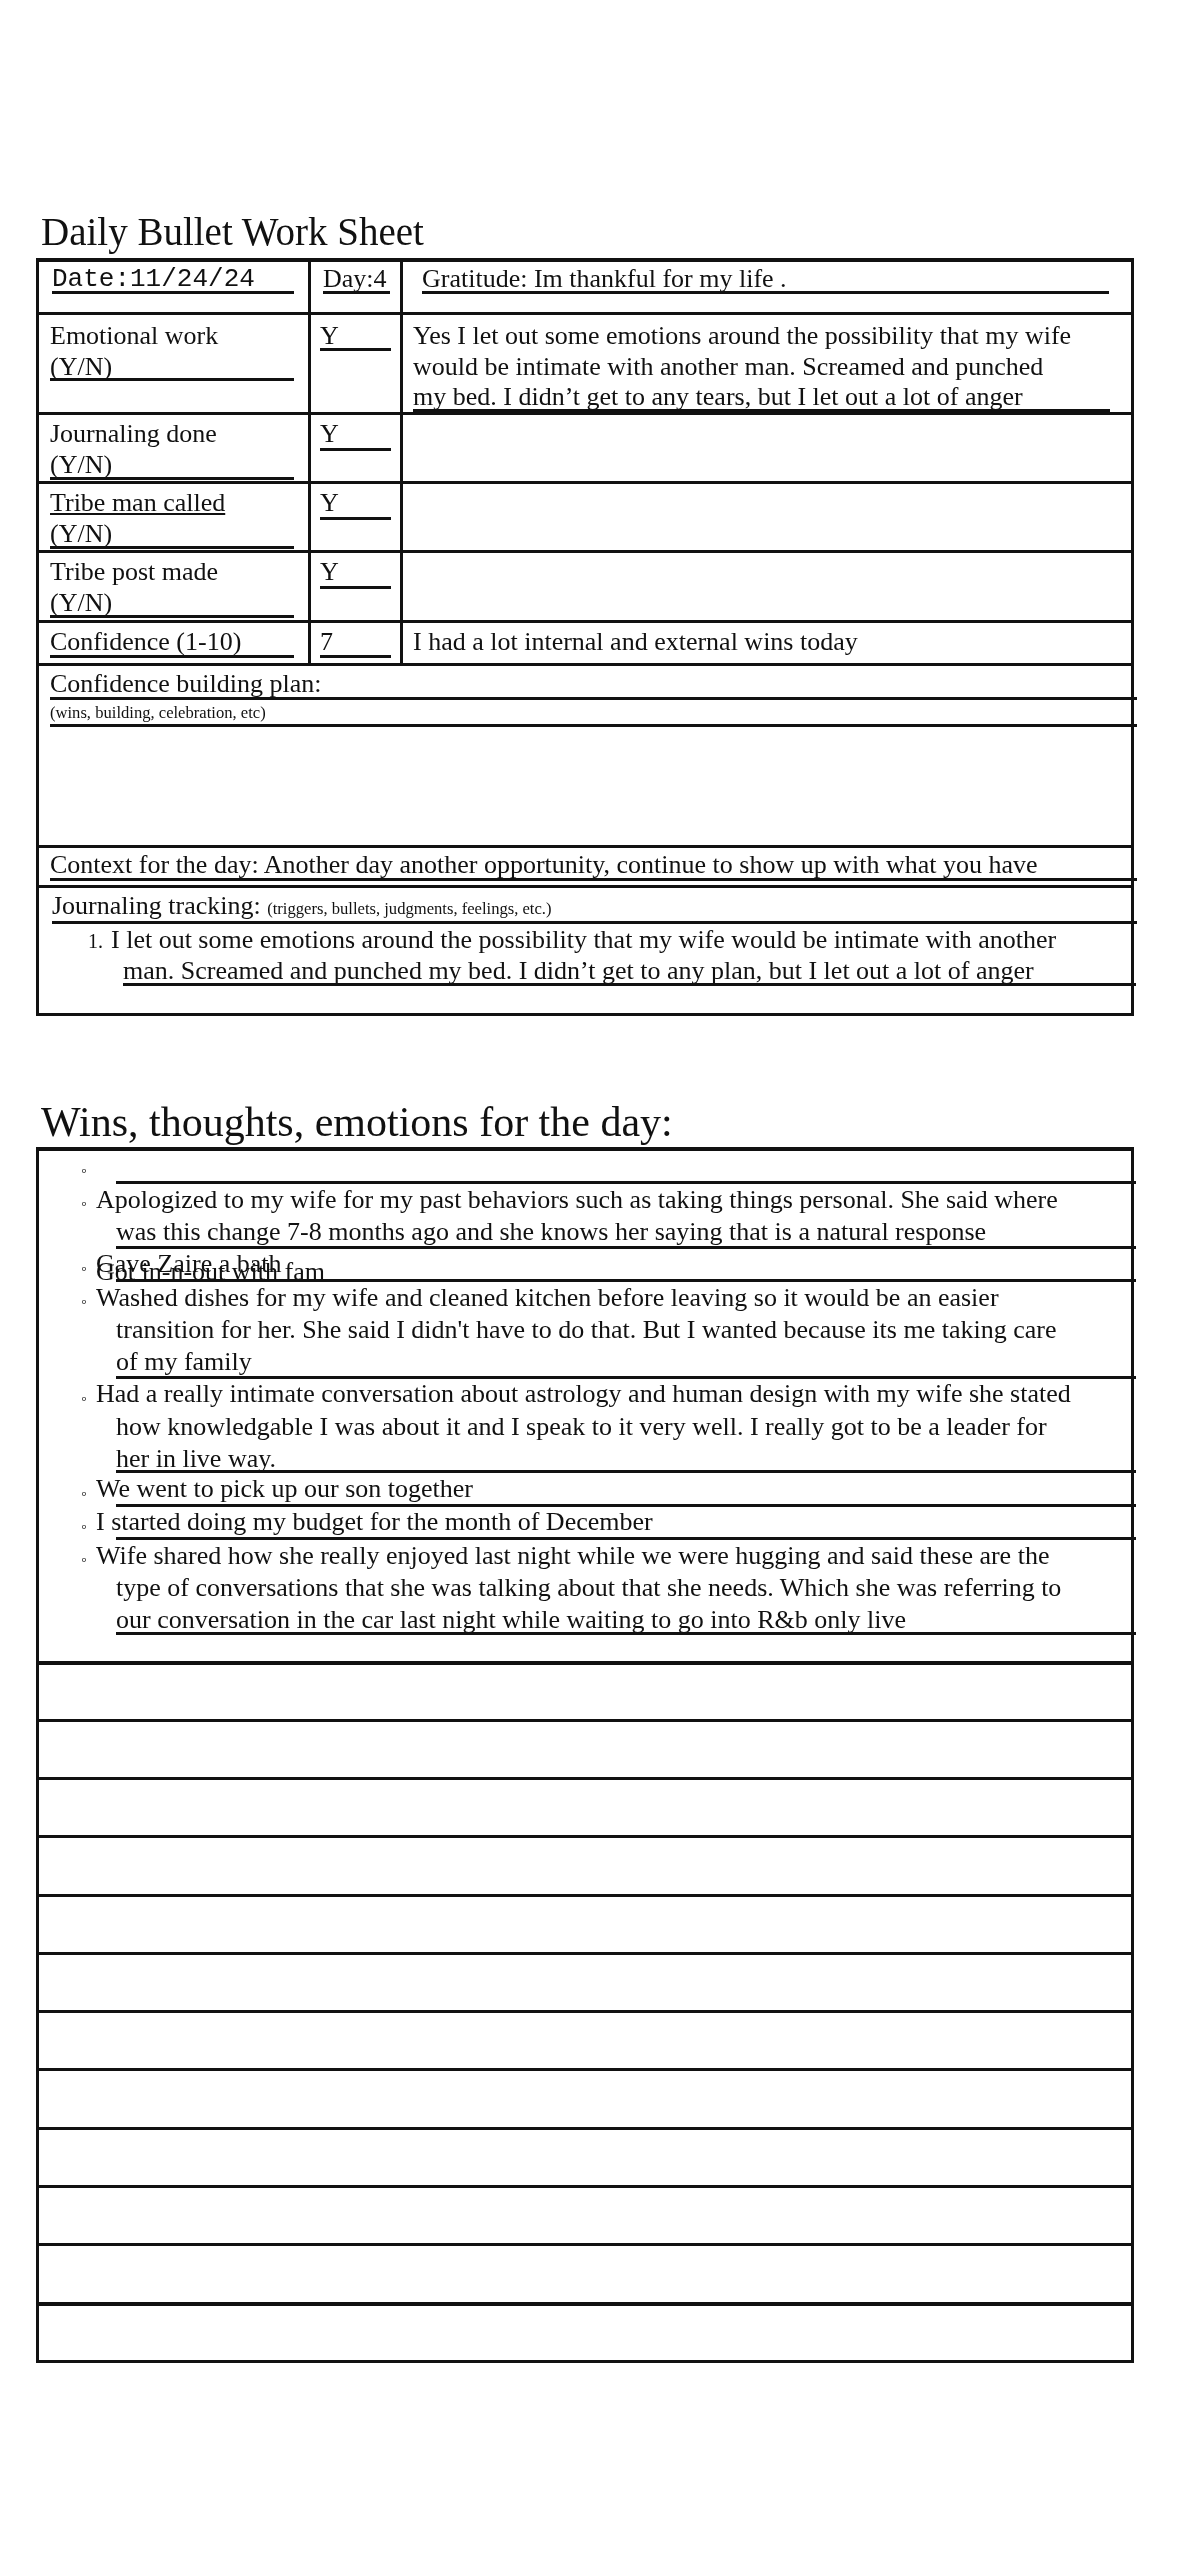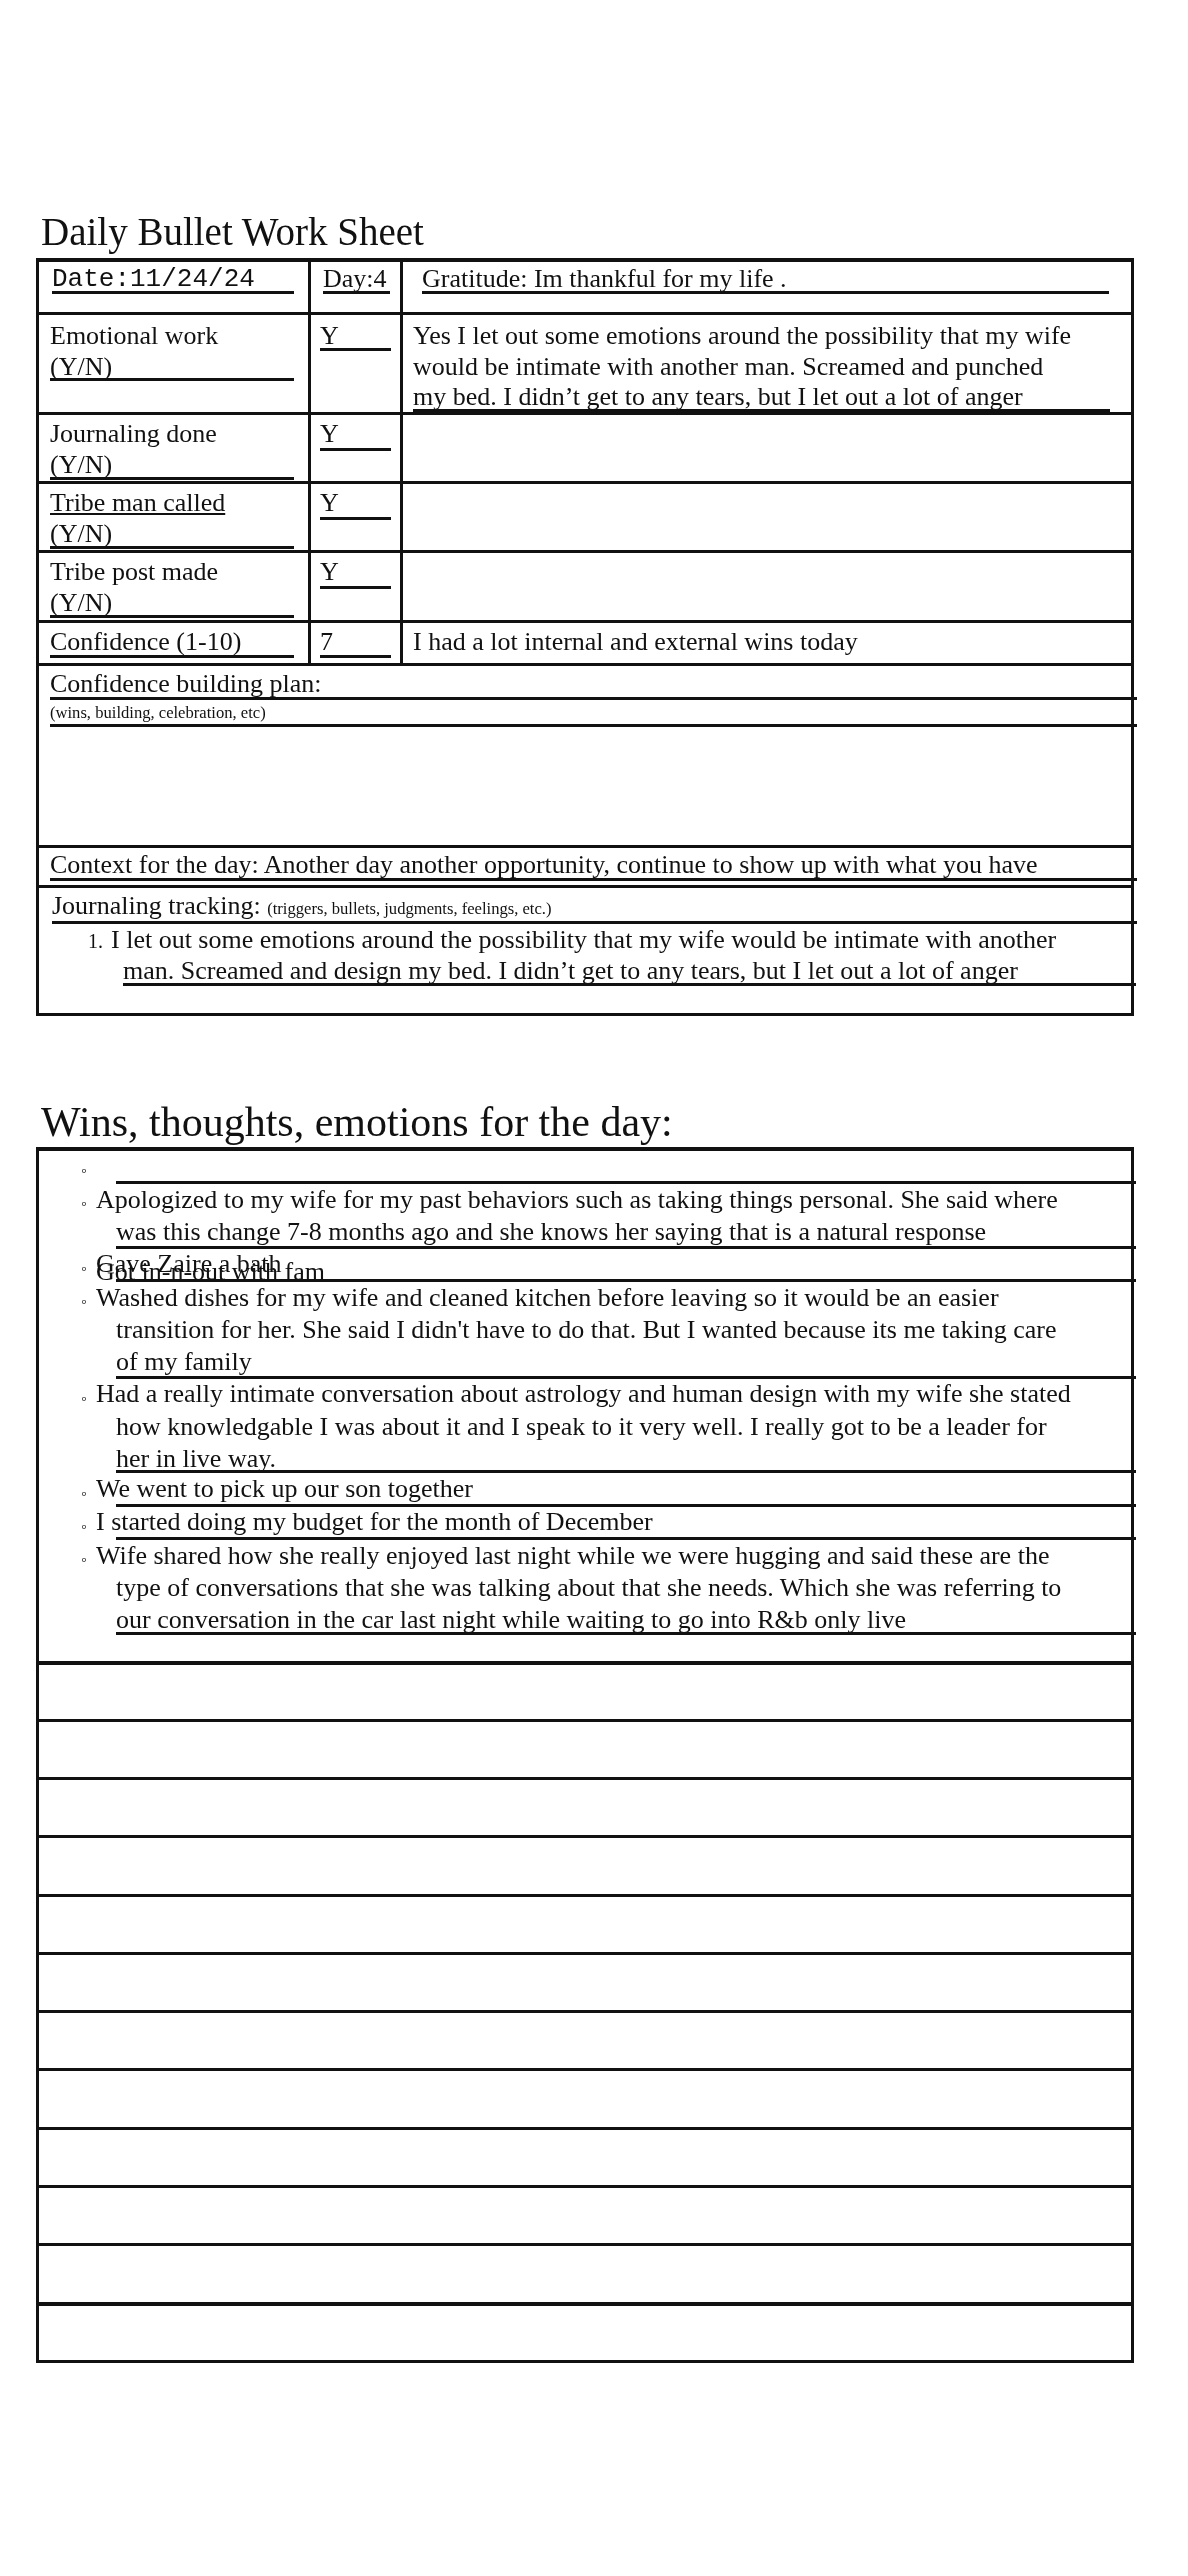--- a/index.html
+++ b/index.html
@@ -102,21 +102,21 @@
 <div class="hline" style="left:50px; top:878px; width:1087px;"></div>
 
 <div class="txt" style="left:52px; top:890px;">
   <span>Journaling tracking:</span>
   <span class="small">(triggers, bullets, judgments, feelings, etc.)</span>
 </div>
 <div class="hline" style="left:52px; top:921px; width:1085px;"></div>
 <div>
   <div class="txt" style="left:88px; top:925px; font-size:20px;">1.</div>
   <div class="txt" style="left:111px; top:924px;">I let out some emotions around the possibility that my wife would be intimate with another</div>
-  <div class="txt" style="left:123px; top:955px;">man. Screamed and design my bed. I didn’t get to any tears, but I let out a lot of anger</div>
+  <div class="txt" style="left:123px; top:955px;">man. Screamed and punched my bed. I didn’t get to any plan, but I let out a lot of anger</div>
 </div>
 <div class="hline" style="left:123px; top:983px; width:1013px;"></div>
 
 <div class="abs title2" style="left:41px; top:1098px;">Wins, thoughts, emotions for the day:</div>
 
 <div>
   <div class="hline" style="left:36px; top:1147px; width:1098px; height:3.7px;"></div>
   <div class="vline" style="left:36px; top:1147px; height:1216px;"></div>
   <div class="vline" style="left:1131px; top:1147px; height:1216px;"></div>
   <div class="hline" style="left:36px; top:1661px; width:1098px; height:3.7px;"></div>

